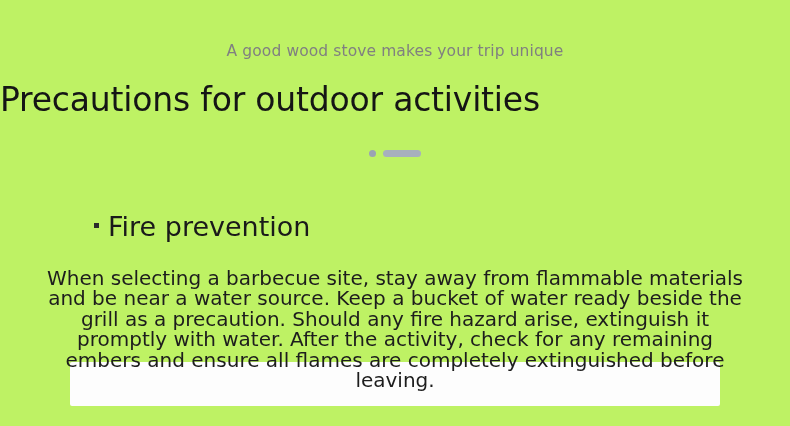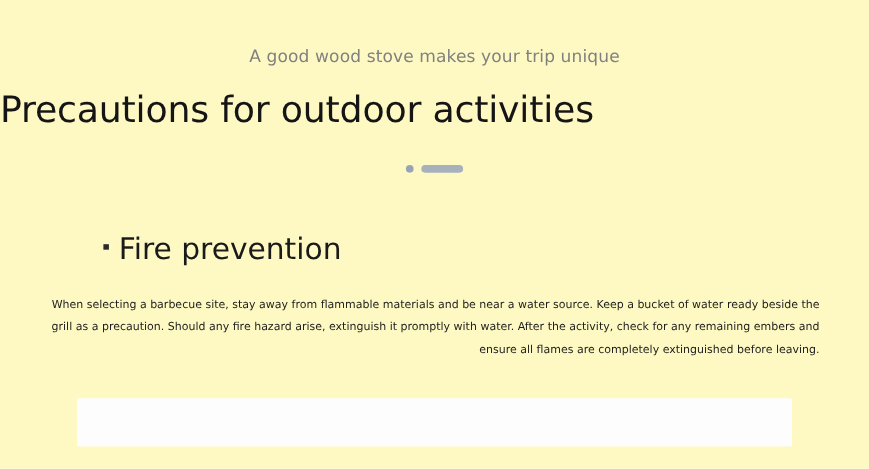--- a/index.html
+++ b/index.html
@@ -11,21 +11,21 @@
     height: 426px;
     background: #ffffff;
     font-family: "DejaVu Sans", sans-serif;
     overflow: hidden;
     position: relative;
   }
 
   .slide {
     position: absolute;
     inset: 0;
-    background: #fef9c3;
+    background: #bef264;
   }
 
   
   .bottom-panel {
     position: absolute;
     left: 70px;
     top: 362px;
     width: 650px;
     height: 44px;
     background: #fdfdfd;
@@ -103,25 +103,25 @@
     position: relative;
     top: -8px;
     flex: none;
   }
 
   .body-text {
     position: absolute;
     left: 45px;
     top: 268px;
     width: 700px;
-    font-size: 10px;
+    font-size: 20px;
     line-height: 20.4px;
     color: #1d1d1d;
     font-weight: 400;
-    text-align: right;
+    text-align: center;
     white-space: normal;
   }
 </style>
 </head>
 <body>
 
 <div class="slide">
 
   <div class="bottom-panel"></div>
 

